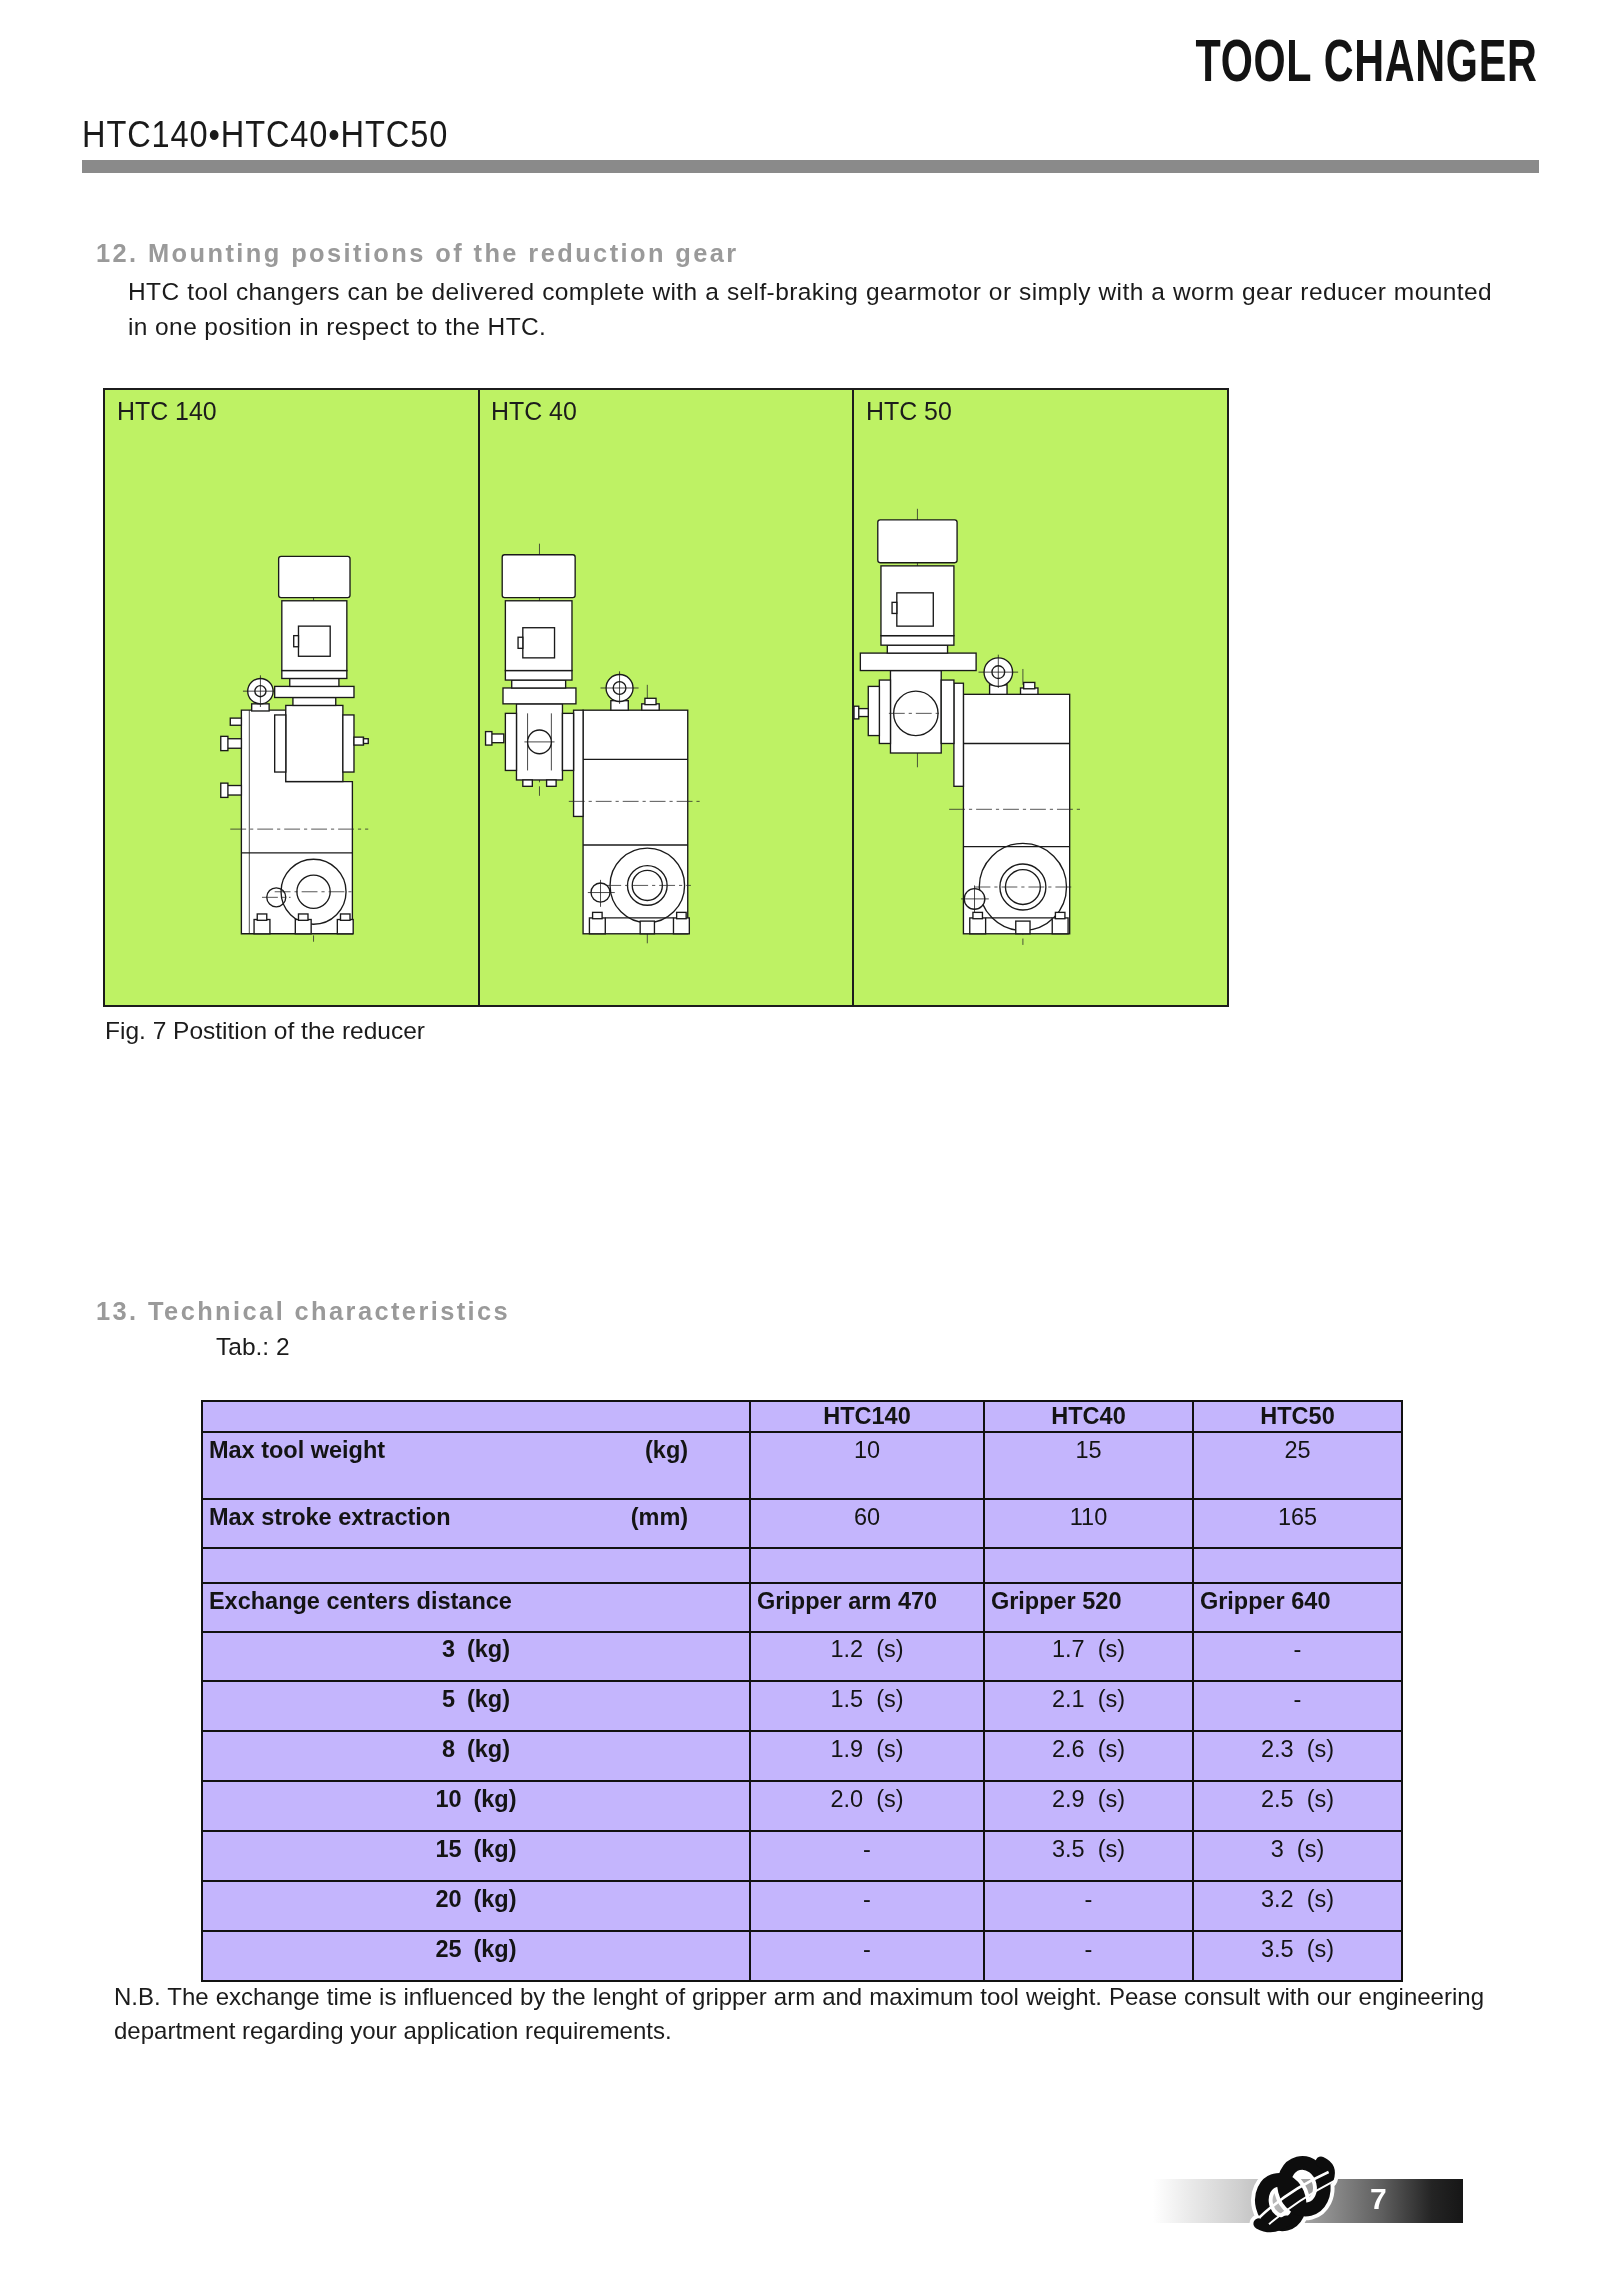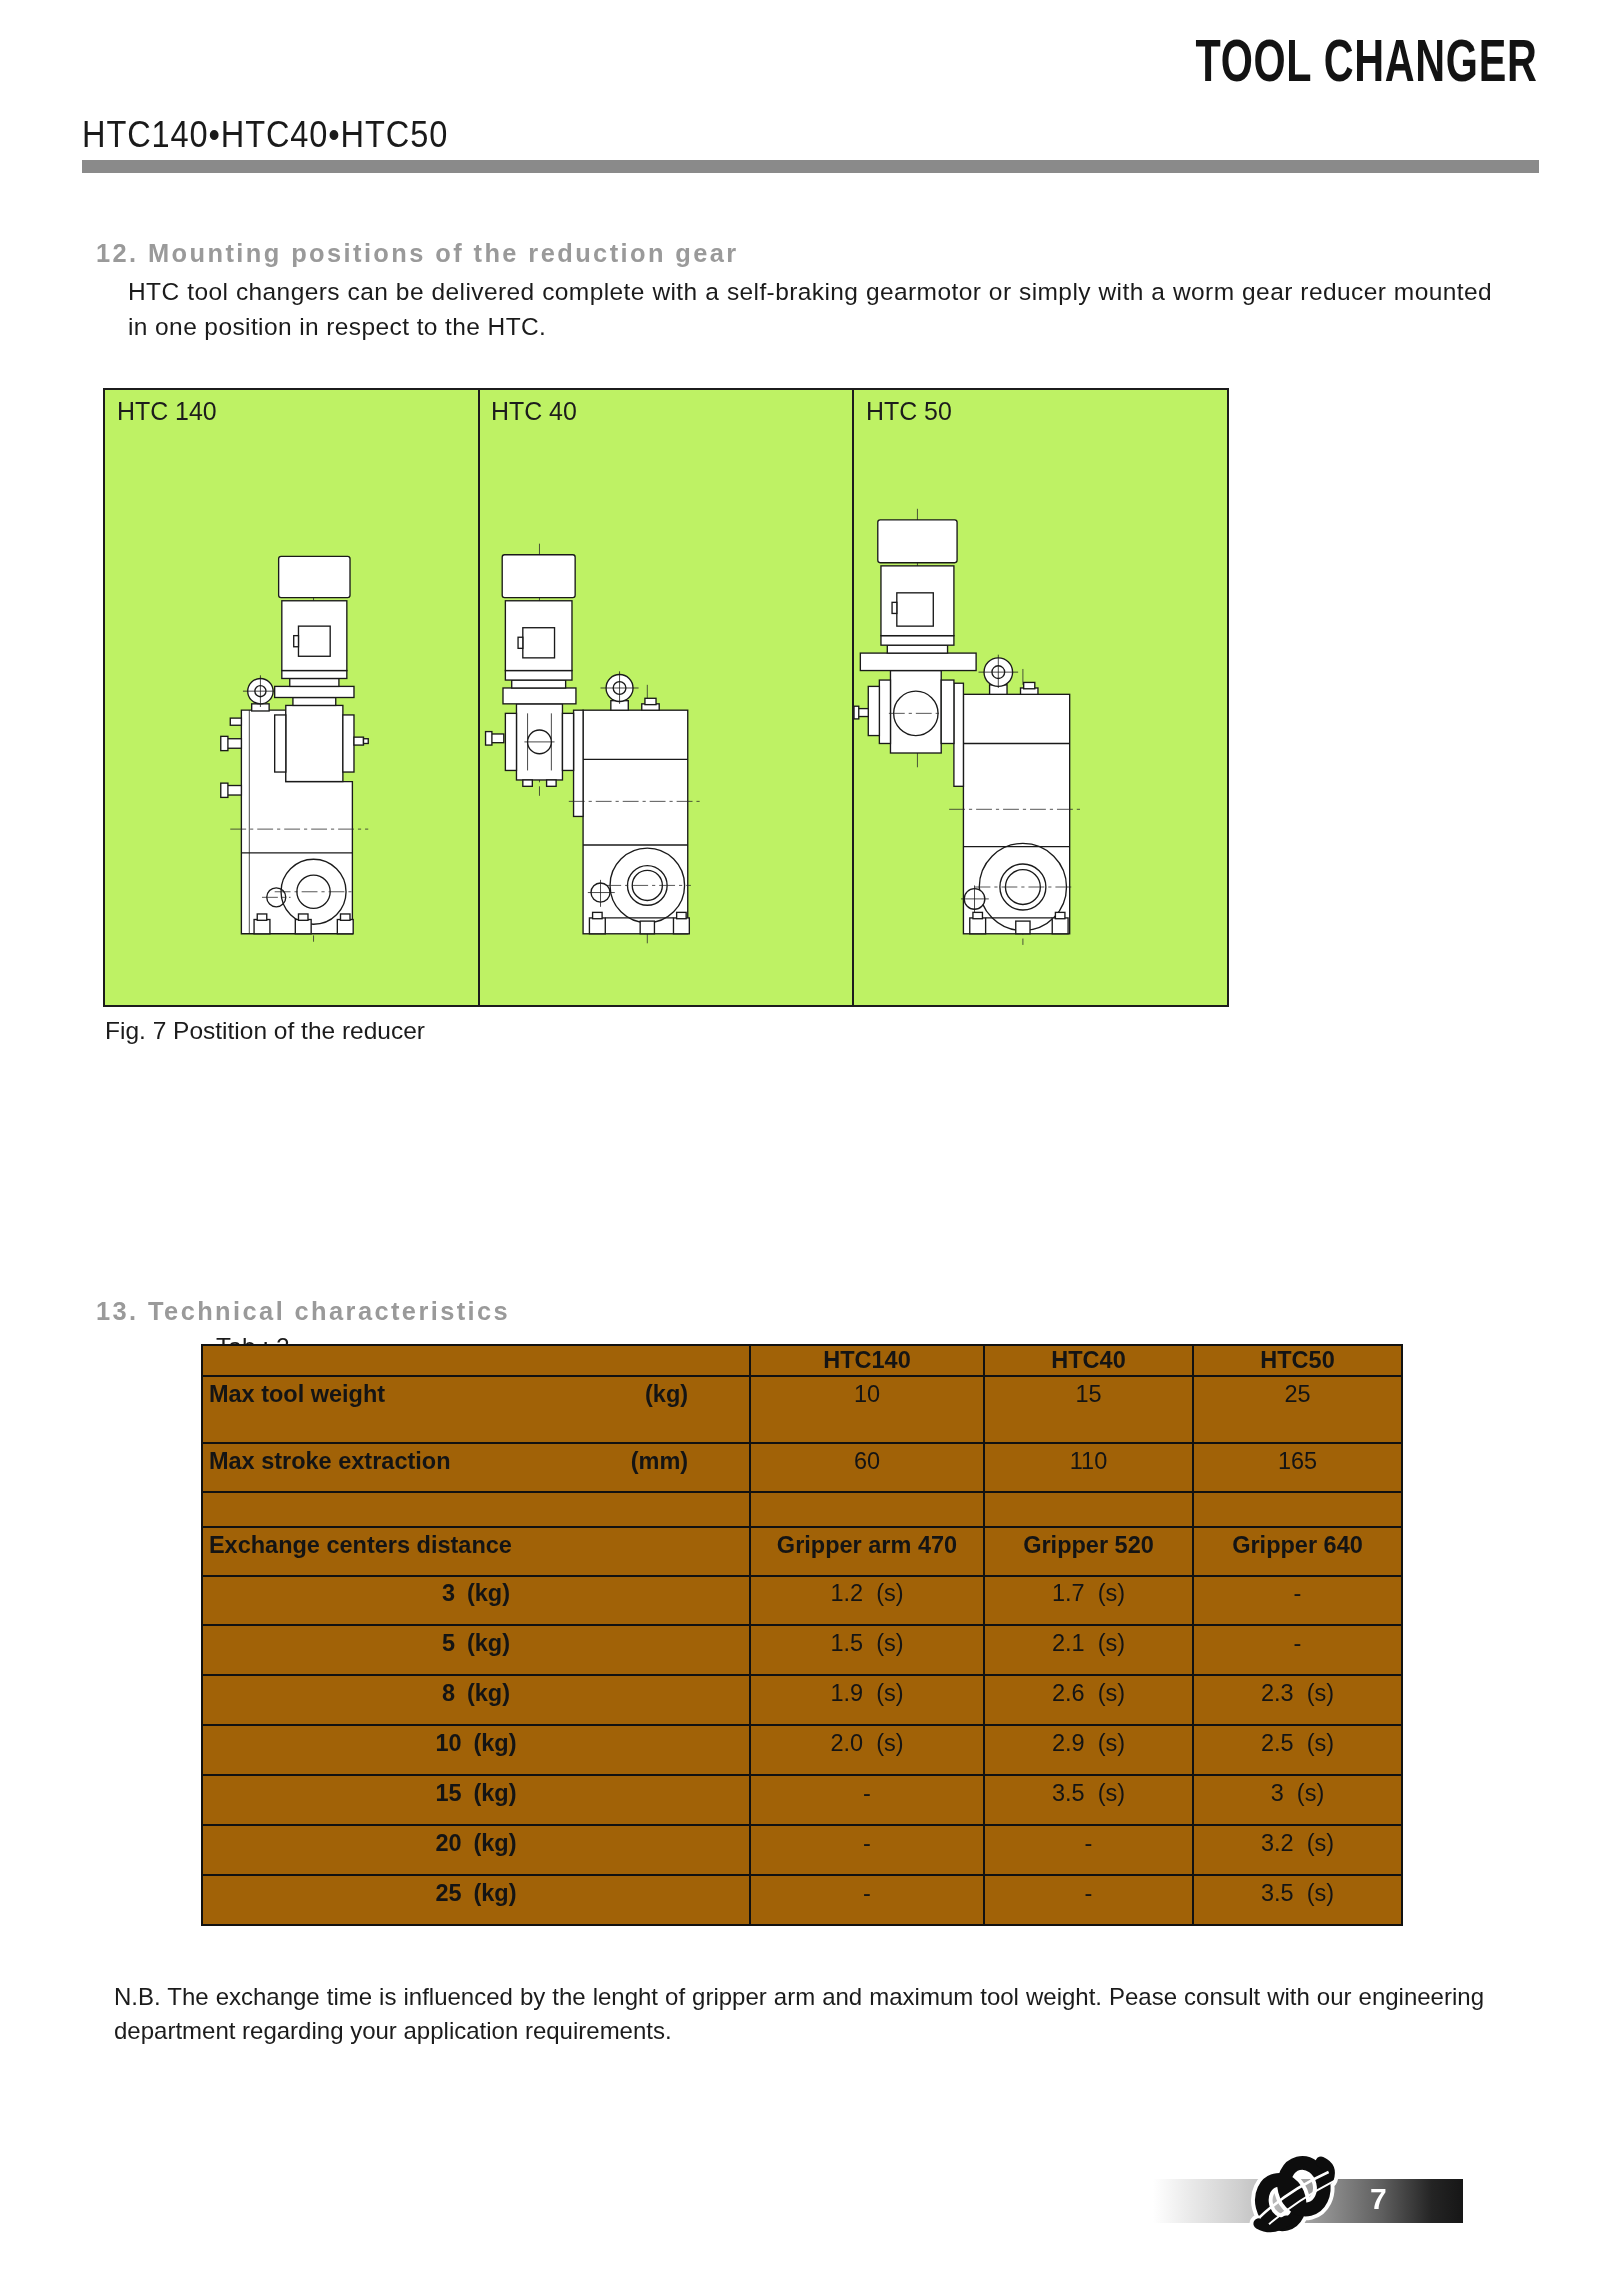--- a/index.html
+++ b/index.html
@@ -46,39 +46,39 @@
   }
   .draw{position:absolute;left:0;top:0;width:100%;height:100%;}
   .draw .wf{fill:#fff;stroke:#1a1a1a;stroke-width:1.7;}
   .draw .ln{fill:none;stroke:#1a1a1a;stroke-width:1.7;}
   .draw .tn{fill:none;stroke:#1a1a1a;stroke-width:1;}
   .draw .cl{fill:none;stroke:#2a2a2a;stroke-width:1;stroke-dasharray:20 5 4 5;}
   .caption{position:absolute;top:1017px;left:105px;font-size:24.5px;color:#1b1b1b;}
   
   .tab-label{position:absolute;top:1333px;left:216px;font-size:24.5px;color:#1b1b1b;}
   table.tech{
-    position:absolute;top:1344px;left:201px;width:1200px;border-collapse:collapse;
-    table-layout:fixed;border:2.9px solid #111;background:#a16207;
+    position:absolute;top:1400px;left:201px;width:1200px;border-collapse:collapse;
+    table-layout:fixed;border:2.9px solid #111;background:#c4b5fd;
   }
   table.tech td{
     border:2px solid #111;font-size:23.5px;color:#141414;vertical-align:top;
     padding:3.9px 5.9px 0 5.9px;overflow:hidden;
   }
   tr.r-models td{height:29px;border-bottom:2.9px solid #111;vertical-align:middle;padding:0 5.9px;}
   td.model{font-size:27.4px;font-weight:700;text-align:center;}
   tr.r-spec1 td{height:61px;}
   tr.r-spec2 td{height:43px;}
   tr.r-gap td{height:29px;}
   tr.r-grip td{height:43px;border-top:2.9px solid #111;border-bottom:2.9px solid #111;}
   tr.r-time td{height:44px;}
   tr.b3 td{border-bottom-width:2.9px;}
   td.lbl{padding-left:9.8px;}
   .spec-lbl{display:flex;justify-content:space-between;padding-right:55px;font-weight:700;}
   td.glbl{font-weight:700;padding-left:9.8px;}
-  td.gcol{font-weight:700;text-align:center;margin-left:24px;}
+  td.gcol{font-weight:700;margin-left:24px;}
   td.wcell{font-weight:700;text-align:center;}
   .wwrap{display:flex;justify-content:center;gap:11.8px;}
   td.val{text-align:center;font-size:23px;white-space:pre;}
   
   .footer-bar{
     position:absolute;left:1153px;top:2179px;width:310px;height:44px;
     background:linear-gradient(to right,#ffffff 0%,#ededed 10%,#cfcfcf 28%,#a0a0a0 50%,#5e5e5e 74%,#242424 90%,#161616 100%);
   }
   .logo{position:absolute;left:1233px;top:2150px;width:120px;height:90px;}
   .pagenum{

